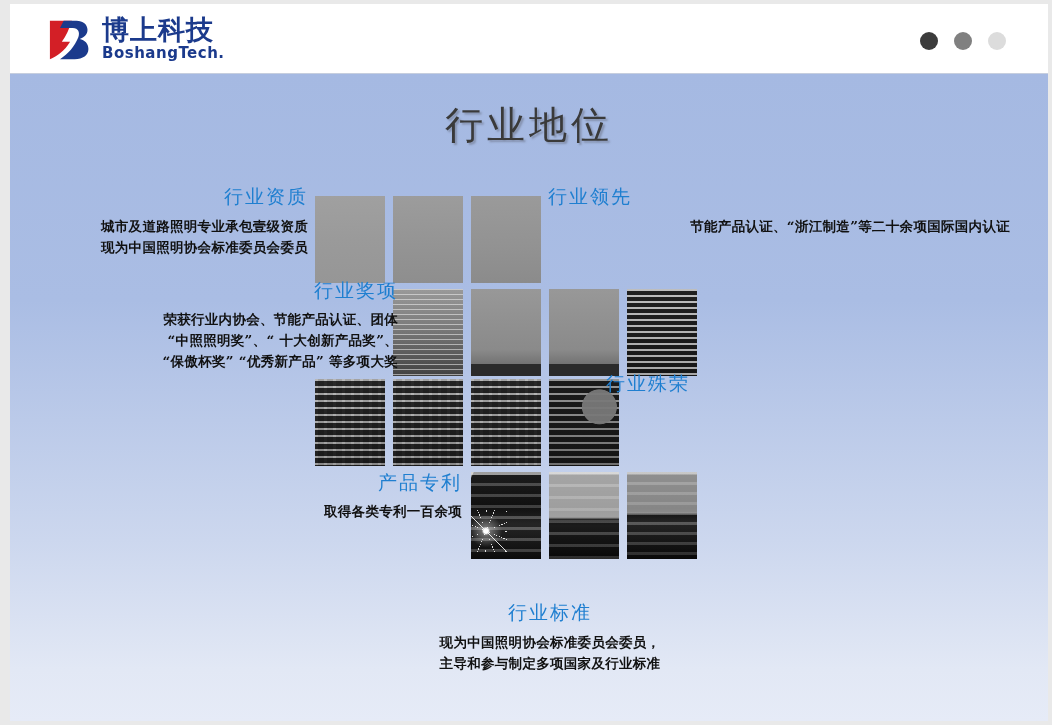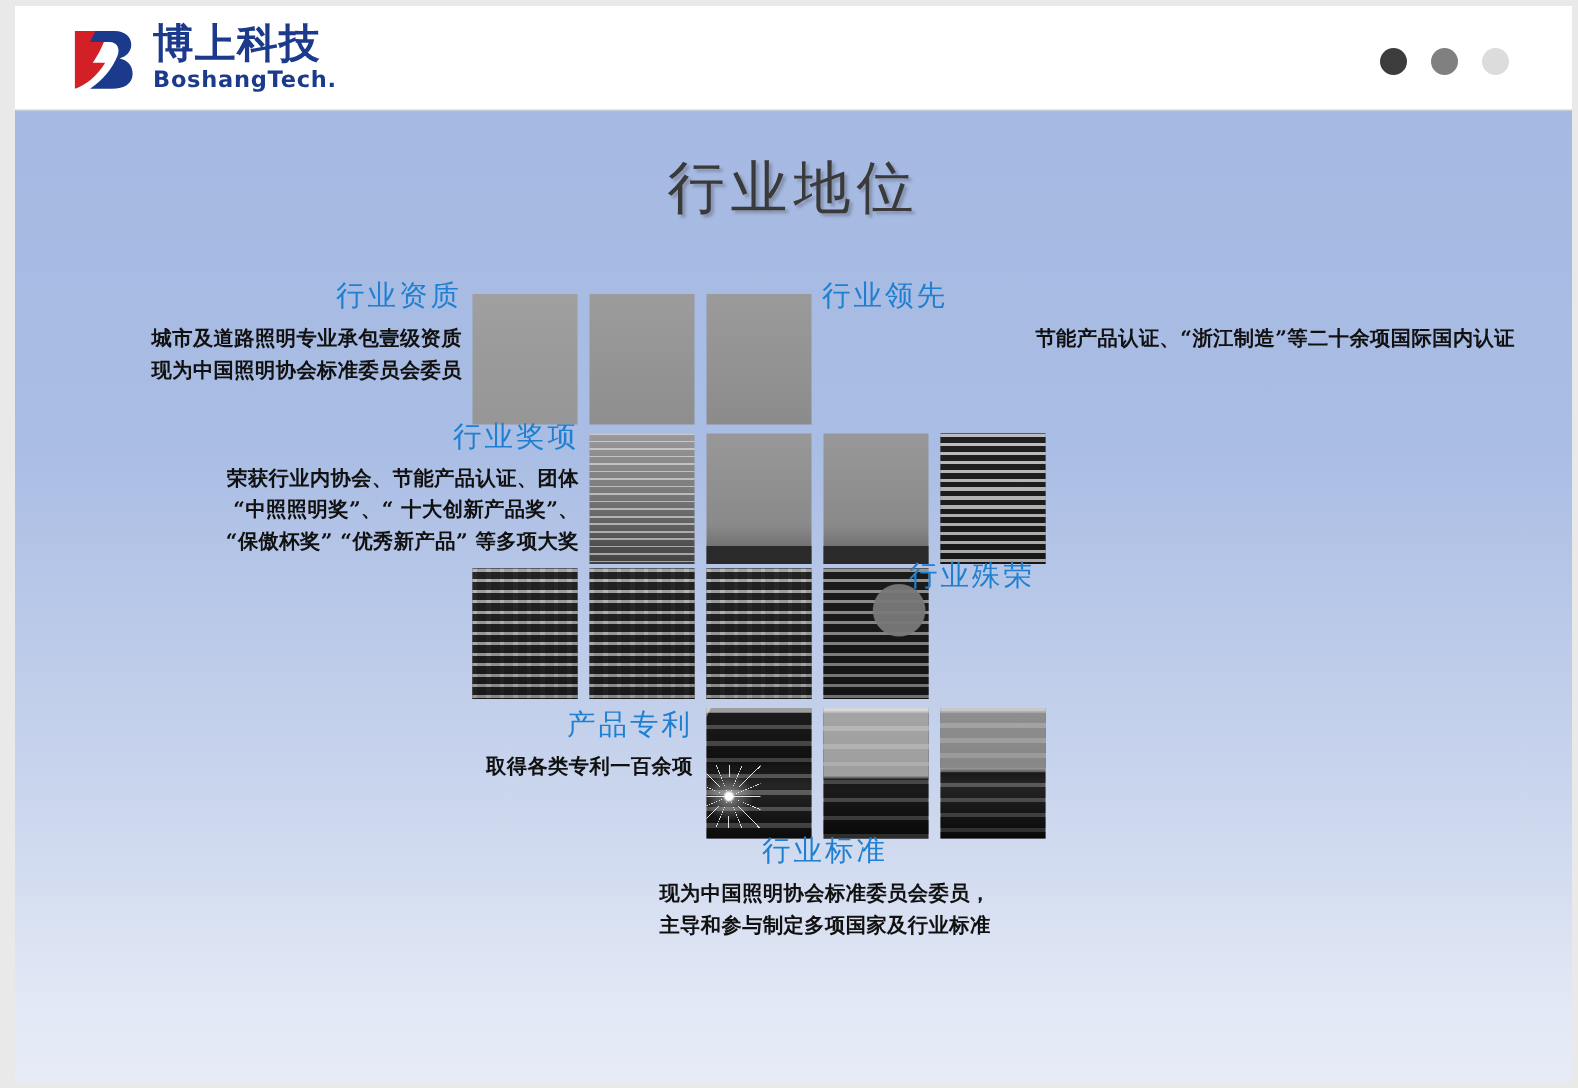--- a/index.html
+++ b/index.html
@@ -209,21 +209,21 @@
   .c-body {
     font-family: "DejaVu Serif", serif;
     font-weight: bold;
     font-size: 13.5px;
     color: #111111;
     line-height: 1.55;
     letter-spacing: 0.3px;
   }
 
   .ta-r { text-align: right; }
-  .ta-c { text-align: center; }
+  .ta-c { text-align: center; margin-top: 46px; }
   .ta-l { text-align: left; }
 </style>
 </head>
 <body>
 
 <div id="app">
 
   <div id="header">
 
     <div id="logo-block">
@@ -280,21 +280,21 @@
       </div>
     </div>
 
     <div class="callout ta-r" style="left:538px; top:114px; width:462px;">
       <div class="c-head ta-l">行业领先</div>
       <div class="c-body" style="margin-top:6px;">
         <div>节能产品认证、“浙江制造”等二十余项国际国内认证</div>
       </div>
     </div>
 
-    <div class="callout ta-r" style="left:64px; top:208px; width:312px;">
+    <div class="callout ta-r" style="left:76px; top:208px; width:312px;">
       <div class="c-head">行业奖项</div>
       <div class="c-body" style="margin-top:5px;">
         <div>荣获行业内协会、节能产品认证、团体</div>
         <div>“中照照明奖”、“ 十大创新产品奖”、</div>
         <div>“保傲杯奖” “优秀新产品” 等多项大奖</div>
       </div>
     </div>
 
     <div class="callout ta-r" style="left:596px; top:301px; width:404px;">
       <div class="c-head ta-l">行业殊荣</div>

